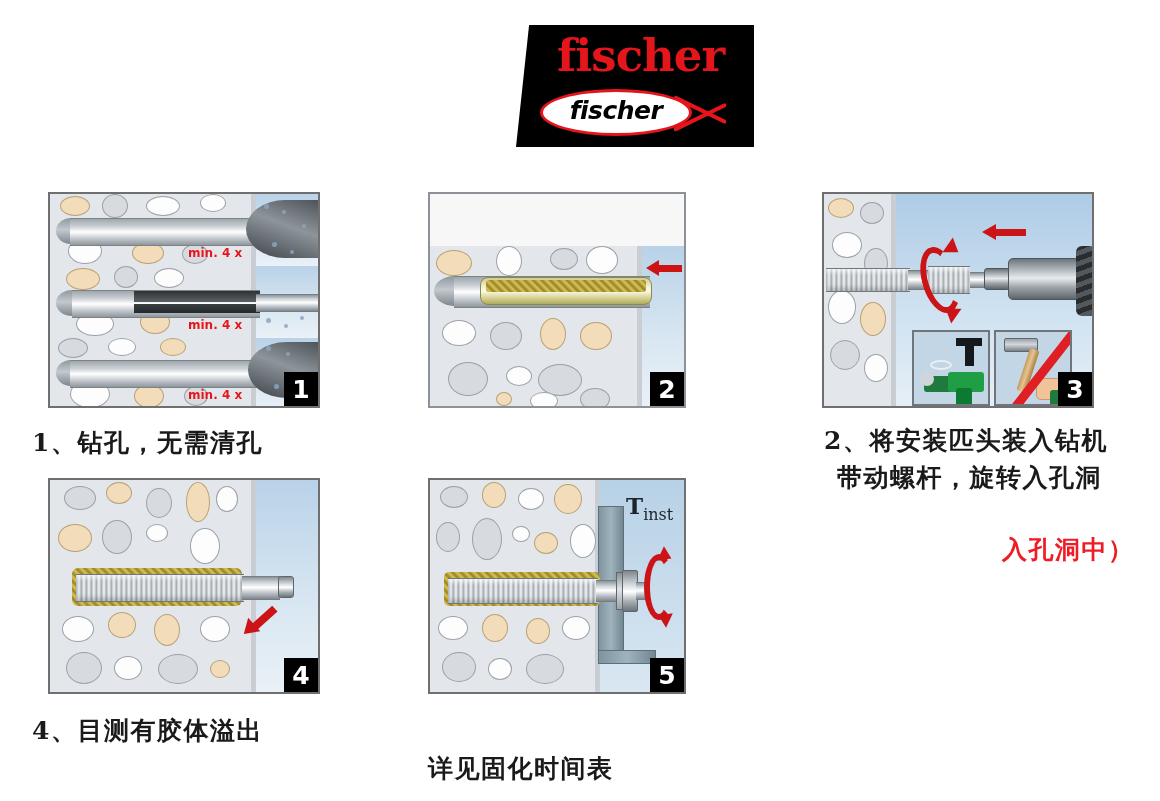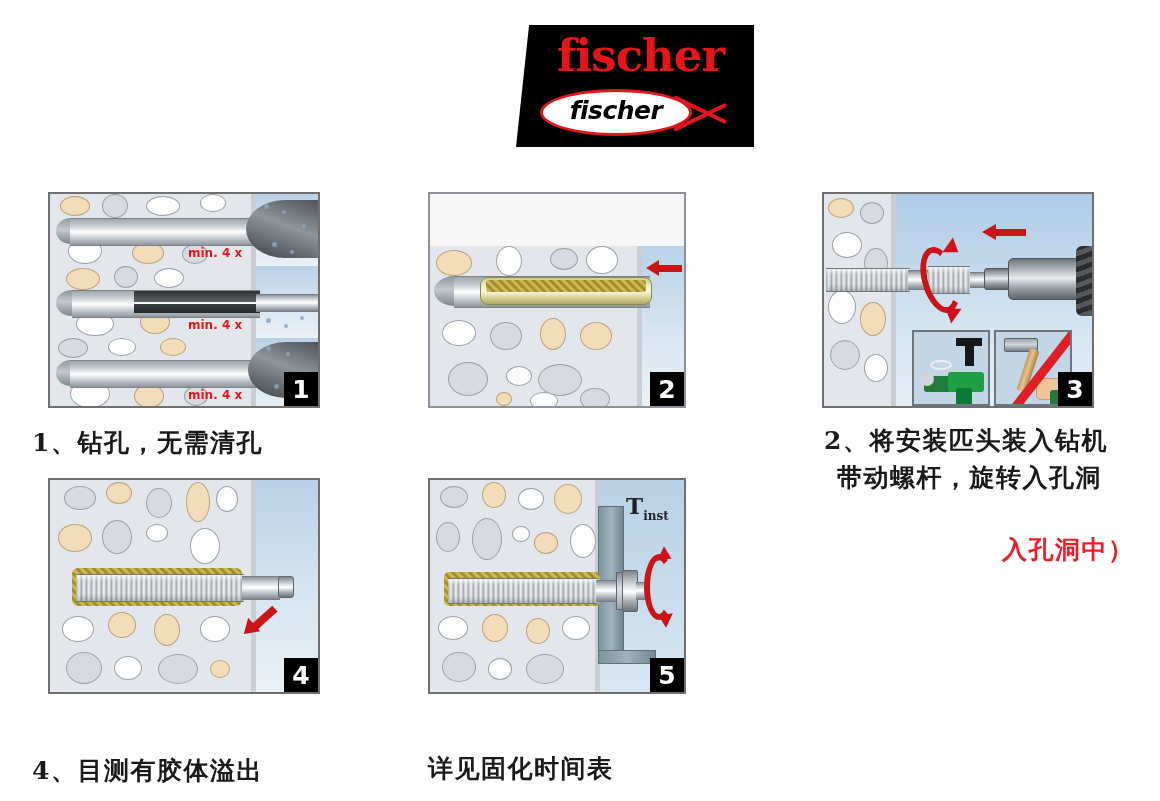--- a/index.html
+++ b/index.html
@@ -140,21 +140,21 @@
     position: absolute; color: #e4151b; font-weight: 700;
     font-family: "DejaVu Sans", "Liberation Sans", sans-serif;
     font-size: 12px; white-space: nowrap;
     text-shadow: 0 0 1px rgba(255,255,255,.9);
   }
   .tinst-label {
     position: absolute; color: #1d2328; font-weight: 700;
     font-family: "DejaVu Serif", "Liberation Serif", serif;
     font-size: 23px; white-space: nowrap;
   }
-  .tinst-label sub { font-size: 12px; font-weight: 700; }
+  .tinst-label sub { font-size: 16px; font-weight: 400; }
 
   
   .badge {
     position: absolute; right: 0; bottom: 0;
     width: 34px; height: 34px; background: #000;
     color: #fff; font-weight: 700; font-size: 25px;
     font-family: "DejaVu Sans", "Liberation Sans", sans-serif;
     display: flex; align-items: center; justify-content: center;
     line-height: 1;
   }
@@ -447,17 +447,17 @@
     </div>
   </div>
 
   <div class="caption" style="left:32px; top:424px;">1、钻孔，无需清孔</div>
 
 
   <div class="caption" style="left:824px; top:422px;">2、将安装匹头装入钻机</div>
   <div class="caption" style="left:824px; top:459px;margin-left:13px;">带动螺杆，旋转入孔洞</div>
   <div class="caption warn indent" style="left:1002px; top:531px;">入孔洞中）</div>
 
-  <div class="caption" style="left:32px; top:752px;">4、目测有胶体溢出</div>
+  <div class="caption" style="left:32px; top:712px;">4、目测有胶体溢出</div>
 
   <div class="caption" style="left:428px; top:750px;">详见固化时间表</div>
 
 </div>
 
 </body></html>

